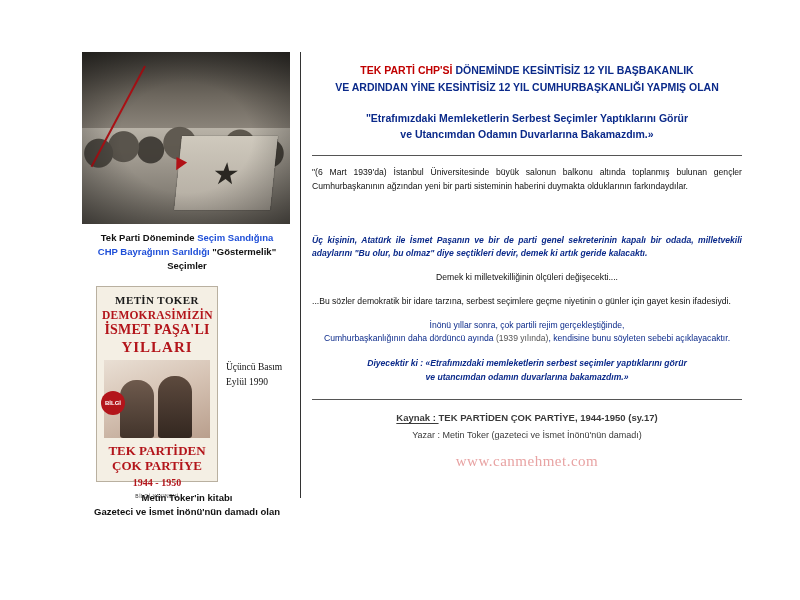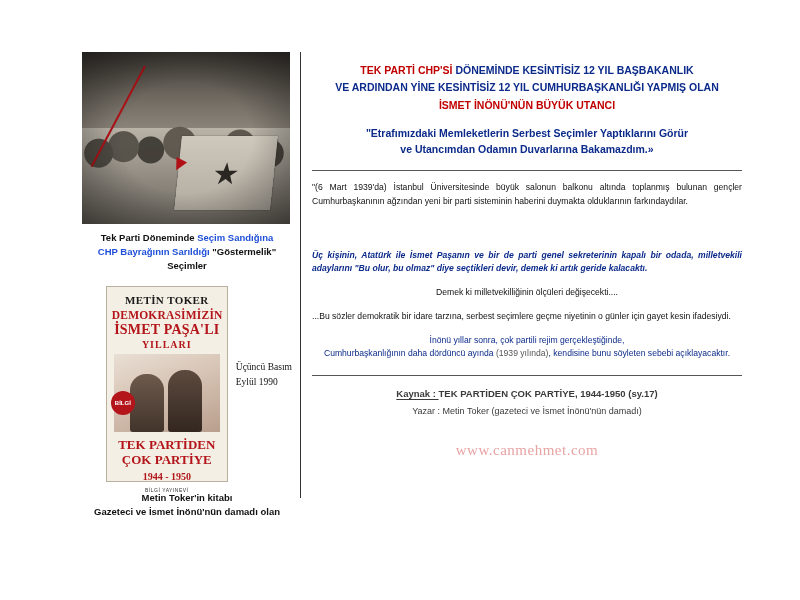--- a/index.html
+++ b/index.html
@@ -111,21 +111,21 @@
     color: #111111;
     line-height: 1.45;
   }
   .photo-caption .hl { color: #1f4fd8; }
 
   
   .book-wrap {
     margin-top: 14px;
     display: flex;
     align-items: flex-start;
-    justify-content: flex-end;
+    justify-content: flex-start;
     padding-left: 14px;
   }
   .book {
     position: relative;
     width: 122px;
     height: 196px;
     background: #f4efe4;
     border: 1px solid #b9b0a0;
     padding: 5px 5px 0 5px;
     box-sizing: border-box;
@@ -153,21 +153,21 @@
     font-family: "Liberation Serif", serif;
     font-size: 14px;
     font-weight: bold;
     color: #b3151b;
     letter-spacing: .2px;
     margin-top: 1px;
   }
   .book .bk-l3 {
     text-align: center;
     font-family: "Liberation Serif", serif;
-    font-size: 10px;
+    font-size: 15px;
     font-weight: bold;
     color: #b3151b;
     letter-spacing: 1px;
     margin-top: 1px;
   }
   .book .bk-photo {
     margin: 4px auto 0 auto;
     width: 106px;
     height: 78px;
     background: linear-gradient(160deg, #e9dfd4 0%, #d6c3b4 45%, #b99f8d 100%);
@@ -328,21 +328,21 @@
   .source-line u { text-underline-offset: 2px; }
   .source-sub {
     text-align: center;
     font-size: 9px;
     color: #3a3a3a;
     line-height: 1.7;
     margin-top: 2px;
   }
   .watermark {
     text-align: center;
-    margin-top: 22px;
+    margin-top: 10px;
     font-family: "Liberation Serif", serif;
     font-size: 15px;
     color: #e8a3a3;
     letter-spacing: .5px;
   }
 </style>
 </head>
 <body>
 
 <div class="page">
@@ -403,39 +403,42 @@
   <div class="v-divider"></div>
 
   <div class="right-col">
 
     <div class="hdr">
       <div>
         <span class="red">TEK PARTİ CHP'Sİ</span><span> DÖNEMİNDE KESİNTİSİZ 12 YIL BAŞBAKANLIK</span>
       </div>
       <div>VE ARDINDAN YİNE KESİNTİSİZ 12 YIL CUMHURBAŞKANLIĞI YAPMIŞ OLAN</div>
     </div>
-    <div class="hdr-3">İSMET İNÖNÜ'NÜN BÜYÜK UTANCI</div>
 
     <div class="subhead">
       <div>"Etrafımızdaki Memleketlerin Serbest Seçimler Yaptıklarını Görür</div>
       <div>ve Utancımdan Odamın Duvarlarına Bakamazdım.»</div>
     </div>
 
     <div class="rule"></div>
 
     <div class="body-block">
       <p class="p-just">"(6 Mart 1939'da) İstanbul Üniversitesinde büyük salonun balkonu altında toplanmış bulunan gençler Cumhurbaşkanının ağzından yeni bir parti sisteminin haberini duymakta olduklarının farkındaydılar.</p>
       <p class="p-just p-blue">Üç kişinin, Atatürk ile İsmet Paşanın ve bir de parti genel sekreterinin kapalı bir odada, milletvekili adaylarını "Bu olur, bu olmaz" diye seçtikleri devir, demek ki artık geride kalacaktı.</p>
       <p class="p-center">Demek ki milletvekilliğinin ölçüleri değişecekti....</p>
       <p class="p-just">...Bu sözler demokratik bir idare tarzına, serbest seçimlere geçme niyetinin o günler için gayet kesin ifadesiydi.</p>
       <p class="p-center p-blue-plain">
         <span>İnönü yıllar sonra, çok partili rejim gerçekleştiğinde,</span><br>
         <span>Cumhurbaşkanlığının daha dördüncü ayında </span><span class="small-gray">(1939 yılında)</span><span>, kendisine bunu söyleten sebebi açıklayacaktır.</span>
       </p>
 
+      <p class="quote-blue">
+        <span>Diyecektir ki : </span><span>«Etrafımızdaki memleketlerin serbest seçimler yaptıklarını görür</span><br>
+        <span>ve utancımdan odamın duvarlarına bakamazdım.»</span>
+      </p>
     </div>
 
     <div class="src-rule"></div>
 
     <div class="source-line">
       <u>Kaynak : </u><span>TEK PARTİDEN ÇOK PARTİYE, 1944-1950 </span><span>(sy.17)</span>
     </div>
     <div class="source-sub">Yazar : Metin Toker (gazeteci ve İsmet İnönü'nün damadı)</div>
 
     <div class="watermark">www.canmehmet.com</div>

